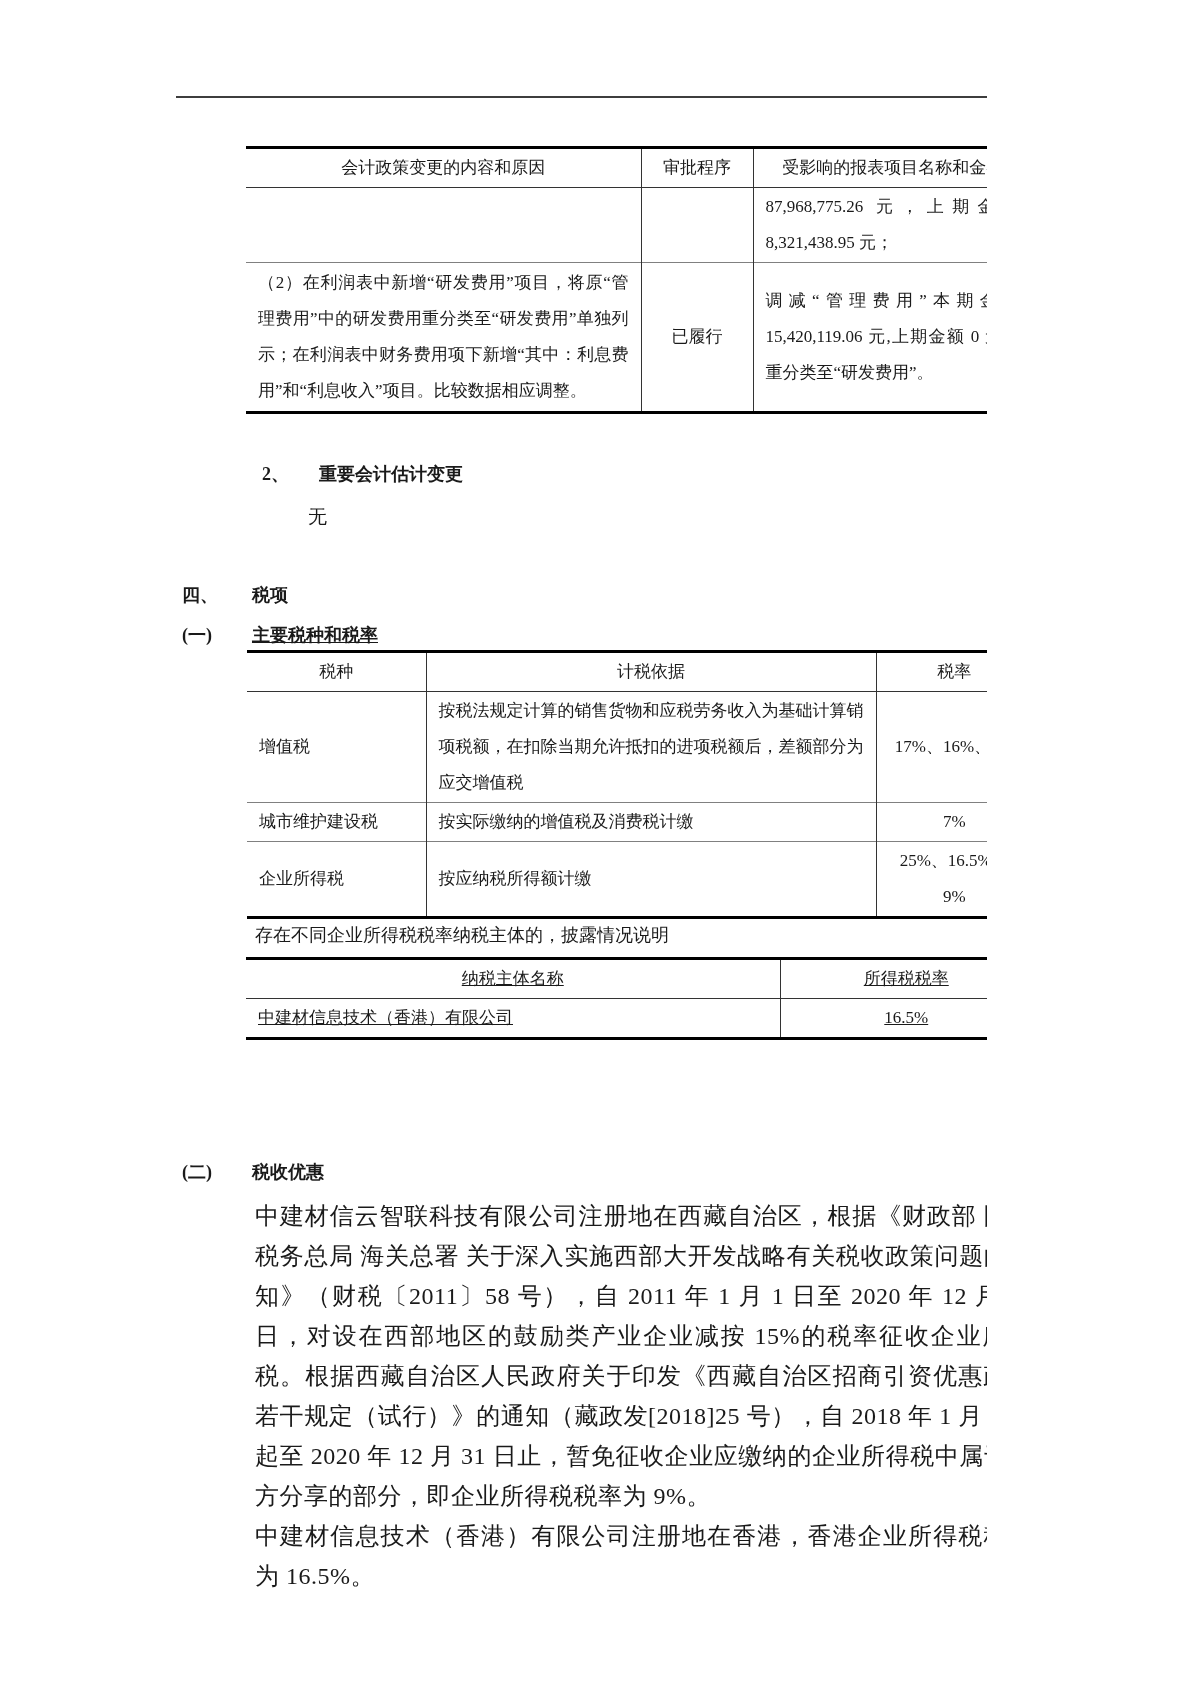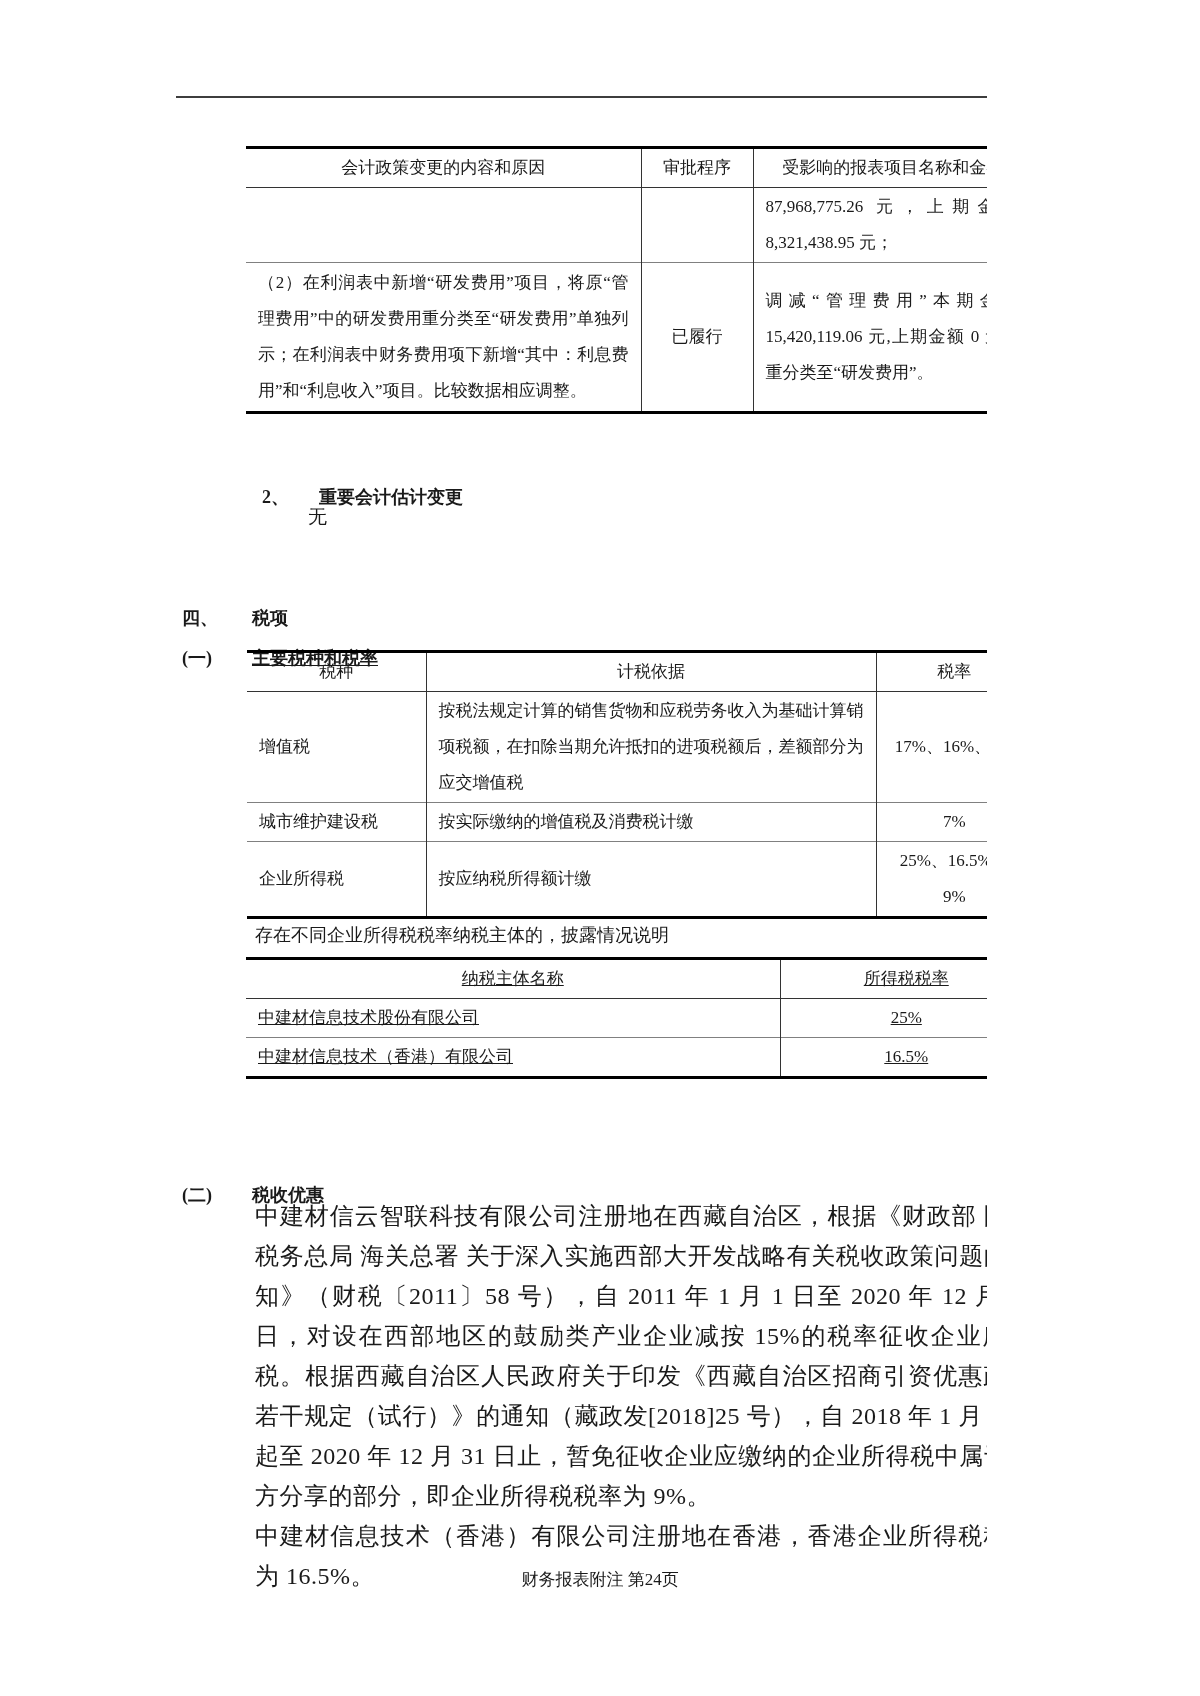--- a/index.html
+++ b/index.html
@@ -53,21 +53,21 @@
   .cell-center  { text-align: center; }
   .cell-left    { text-align: left; }
 
   
   .t1 { left: 246px; top: 146px; width: 786px; }
   .t1 thead th { height: 37px; }
   .t1 .row-a td { height: 70px; }
   .t1 .row-b td { height: 150px; margin-top: 23px; }
 
   
-  .heading { font-weight: bold; font-size: 18px; line-height: 24px; white-space: nowrap; margin-top: 23px; }
+  .heading { font-weight: bold; font-size: 18px; line-height: 24px; white-space: nowrap; }
   .sec-num { display: inline-block; min-width: 70px; }
   .h-est   { left: 262px; top: 462px; }
   .h-est .sec-num { min-width: 57px; }
   .body-none { left: 308px; top: 505px; font-size: 19px; line-height: 24px; }
   .h-tax   { left: 182px; top: 583px; }
   .h-main  { left: 182px; top: 623px; text-decoration: underline; }
   .h-pref  { left: 182px; top: 1160px; }
 
   
   .t2 { left: 247px; top: 650px; width: 785px; }
@@ -185,34 +185,29 @@
         <col>
       </colgroup>
     <thead>
       <tr>
         <th>纳税主体名称</th>
         <th>所得税税率</th>
       </tr>
     </thead>
     <tbody>
       <tr>
-        <td class="cell-left">中建材信息技术股份有限公司</td>
-        <td class="cell-center">25%</td>
-      </tr>
-      <tr>
         <td class="cell-left">中建材信息技术（香港）有限公司</td>
         <td class="cell-center">16.5%</td>
       </tr>
     </tbody>
   </table>
 
   <div class="abs heading h-pref">
     <span class="sec-num">(二)</span><span>税收优惠</span>
   </div>
 
   <div class="abs para-block">
     <p>中建材信云智联科技有限公司注册地在西藏自治区，根据《财政部 国家税务总局 海关总署 关于深入实施西部大开发战略有关税收政策问题的通知》（财税〔2011〕58 号），自 2011 年 1 月 1 日至 2020 年 12 月 31 日，对设在西部地区的鼓励类产业企业减按 15%的税率征收企业所得税。根据西藏自治区人民政府关于印发《西藏自治区招商引资优惠政策若干规定（试行）》的通知（藏政发[2018]25 号），自 2018 年 1 月 1 日起至 2020 年 12 月 31 日止，暂免征收企业应缴纳的企业所得税中属于地方分享的部分，即企业所得税税率为 9%。</p>
     <p>中建材信息技术（香港）有限公司注册地在香港，香港企业所得税税率为 16.5%。</p>
   </div>
 
-  <div class="abs footer">财务报表附注 第24页</div>
 
 </div>
 
 </body></html>

